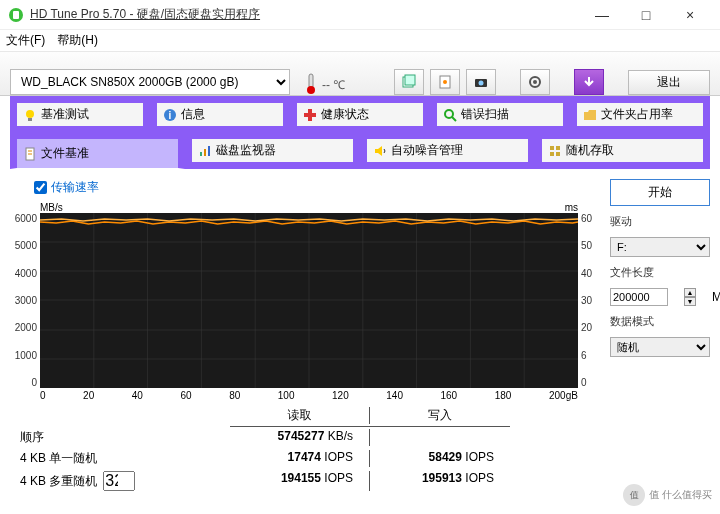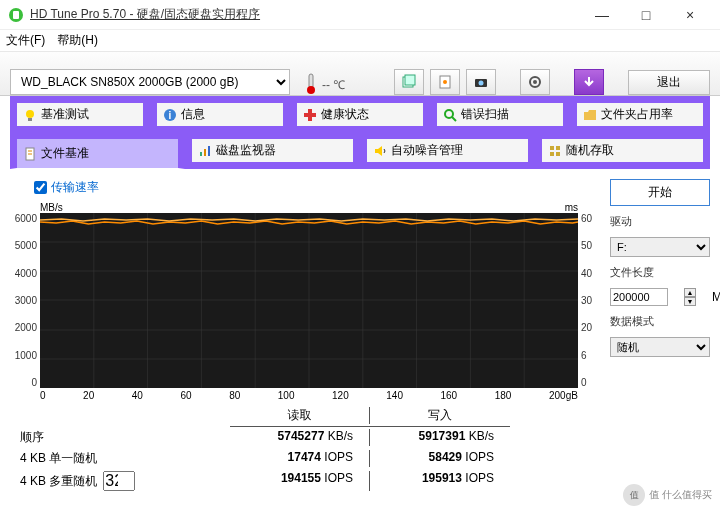--- a/index.html
+++ b/index.html
@@ -264,21 +264,20 @@
     <div class="results">
       <div class="hdr">
         <div class="c1"></div>
         <div class="c2">读取</div>
         <div class="c3">写入</div>
       </div>
       <div class="sep"></div>
       <div class="row">
         <div class="c1">顺序</div>
         <div class="c2"><b>5745277</b> <span>KB/s</span></div>
-        <div class="c3"><b>5917391</b> <span>KB/s</span></div>
       </div>
       <div class="row">
         <div class="c1">4 KB 单一随机</div>
         <div class="c2"><b>17474</b> <span>IOPS</span></div>
         <div class="c3"><b>58429</b> <span>IOPS</span></div>
       </div>
       <div class="row">
         <div class="c1">
             <span>4 KB 多重随机</span>
             <input class="spin" type="number" value="32" style="">

